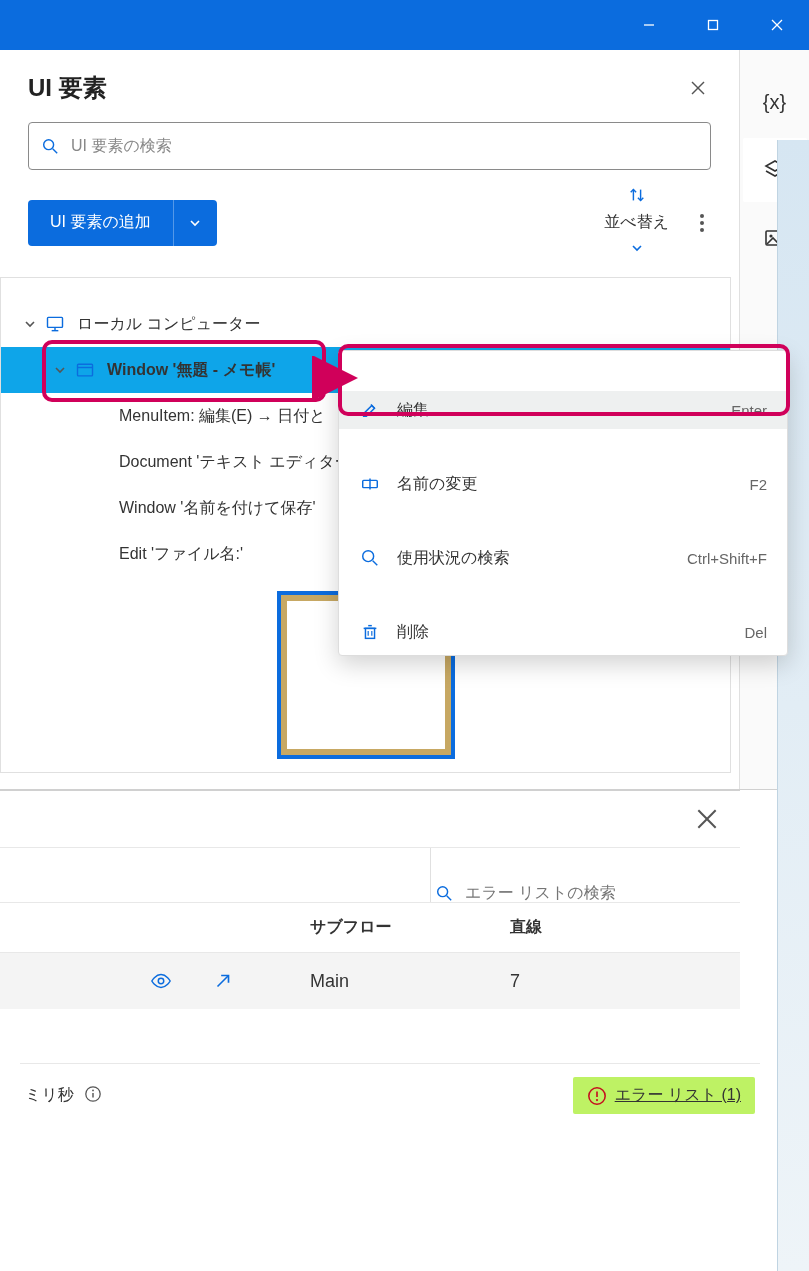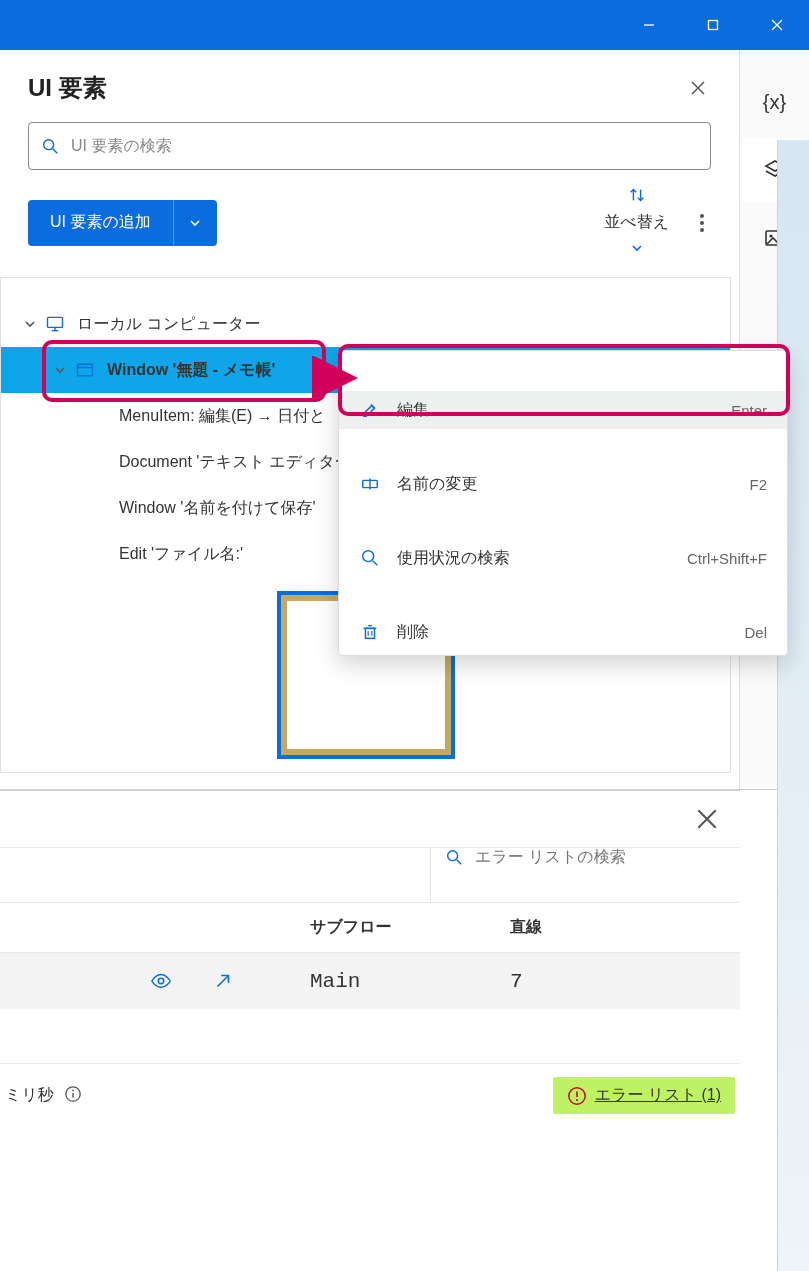--- a/index.html
+++ b/index.html
@@ -78,36 +78,36 @@
     
     .preview { margin: 14px auto 10px; width: 178px; height: 168px; border: 4px solid #0b6cde; position: relative; background: #c7a863; padding: 6px; }
     .preview-inner { background: #fff; width: 100%; height: 100%; position: relative; }
 
     
     .bottom-panel { border-top: 1px solid #d0d0d0; width: 740px;}
     .bp-top { display: flex; align-items: center; height: 56px; padding: 0 20px; justify-content: flex-end; }
     .bp-close { width: 26px; height: 26px; display: flex; align-items: center; justify-content: center; cursor: pointer; color: #555; }
     .bp-search-row { display: flex; height: 56px; border-top: 1px solid #e8e8e8; border-bottom: 1px solid #e8e8e8; }
     .bp-search-left { flex: 1; }
-    .bp-search-box { width: 310px; border-left: 1px solid #e0e0e0; display: flex; align-items: flex-start; padding: 0 14px; }
+    .bp-search-box { width: 310px; border-left: 1px solid #e0e0e0; display: flex; align-items: flex-end; padding: 0 4px; }
     .bp-search-box svg { width: 18px; height: 18px; color: #0b6cde; margin-right: 12px; }
     .bp-search-input { flex: 1; border: none; outline: none; font-size: 16px; color: #666; background: transparent; }
     .bp-table-header { display: flex; height: 50px; align-items: center; border-bottom: 1px solid #e8e8e8; }
     .bp-col { font-size: 16px; font-weight: 600; color: #333; }
     .bp-col-subflow { margin-left: 310px; width: 200px; }
     .bp-col-line { width: 150px; }
     .bp-table-row { display: flex; height: 56px; align-items: center; background: #f4f4f4; }
     .bp-icons { display: flex; gap: 40px; margin-left: 150px; width: 120px; }
     .bp-icons svg { width: 22px; height: 22px; color: #0b6cde; }
-    .bp-cell { font-size: 21px; color: #333; font-family: Liberation Mono, monospace; }
+    .bp-cell { font-size: 18px; color: #333; }
     .bp-cell-subflow { margin-left: 40px; width: 200px; }
     .bp-cell-line { width: 150px; }
 
     
-    .status-bar { display: flex; align-items: center; height: 64px; padding: 0 5px; border-top: 1px solid #e8e8e8; width: 740px; }
+    .status-bar { display: flex; align-items: center; height: 64px; padding: 0 5px; border-top: 1px solid #e8e8e8; width: 740px; margin-left: 20px; }
     .status-left { display: flex; align-items: center; gap: 10px; font-size: 16px; color: #333; }
     .status-info svg { width: 18px; height: 18px; color: #555; }
     .sb-spacer { flex: 1; }
     .status-right { display: flex; align-items: center; gap: 8px; padding: 8px 14px; background: #bef264; border-radius: 2px; cursor: pointer; }
     .status-right svg { width: 20px; height: 20px; color: #c50f1f; }
     .status-err-label { font-size: 16px; color: #333; text-decoration: underline; }
 
     
     .right-strip { position: absolute; top: 140px; right: 0; width: 32px; height: 1131px; background: linear-gradient(#d6e6f2,#eef4f8); border-left: 1px solid #c0d4e2; }
   </style>

